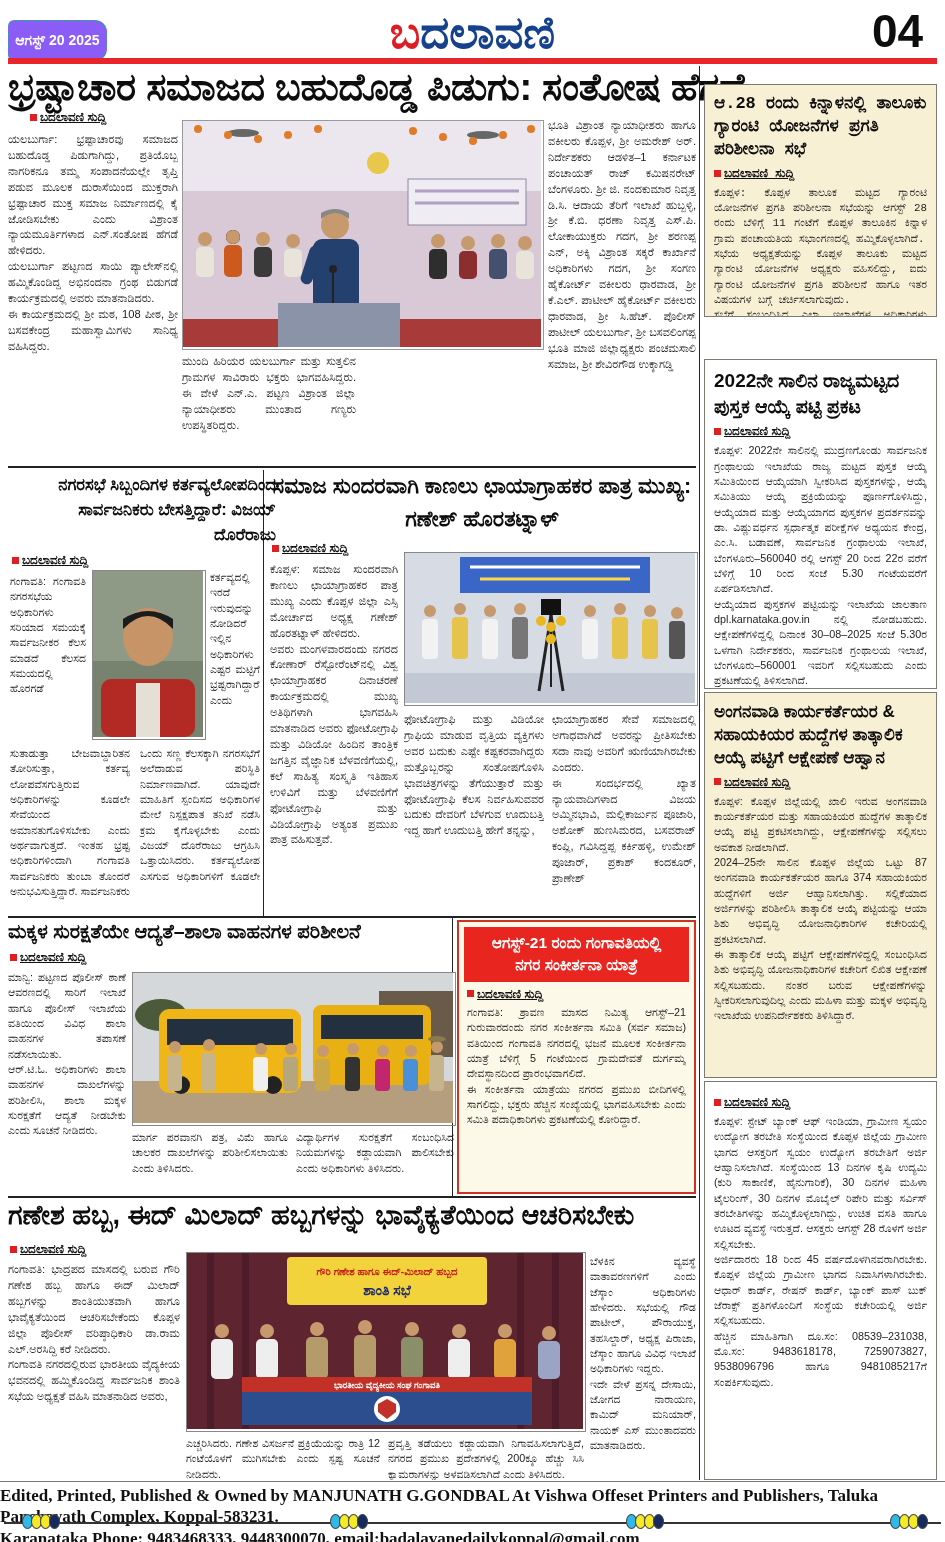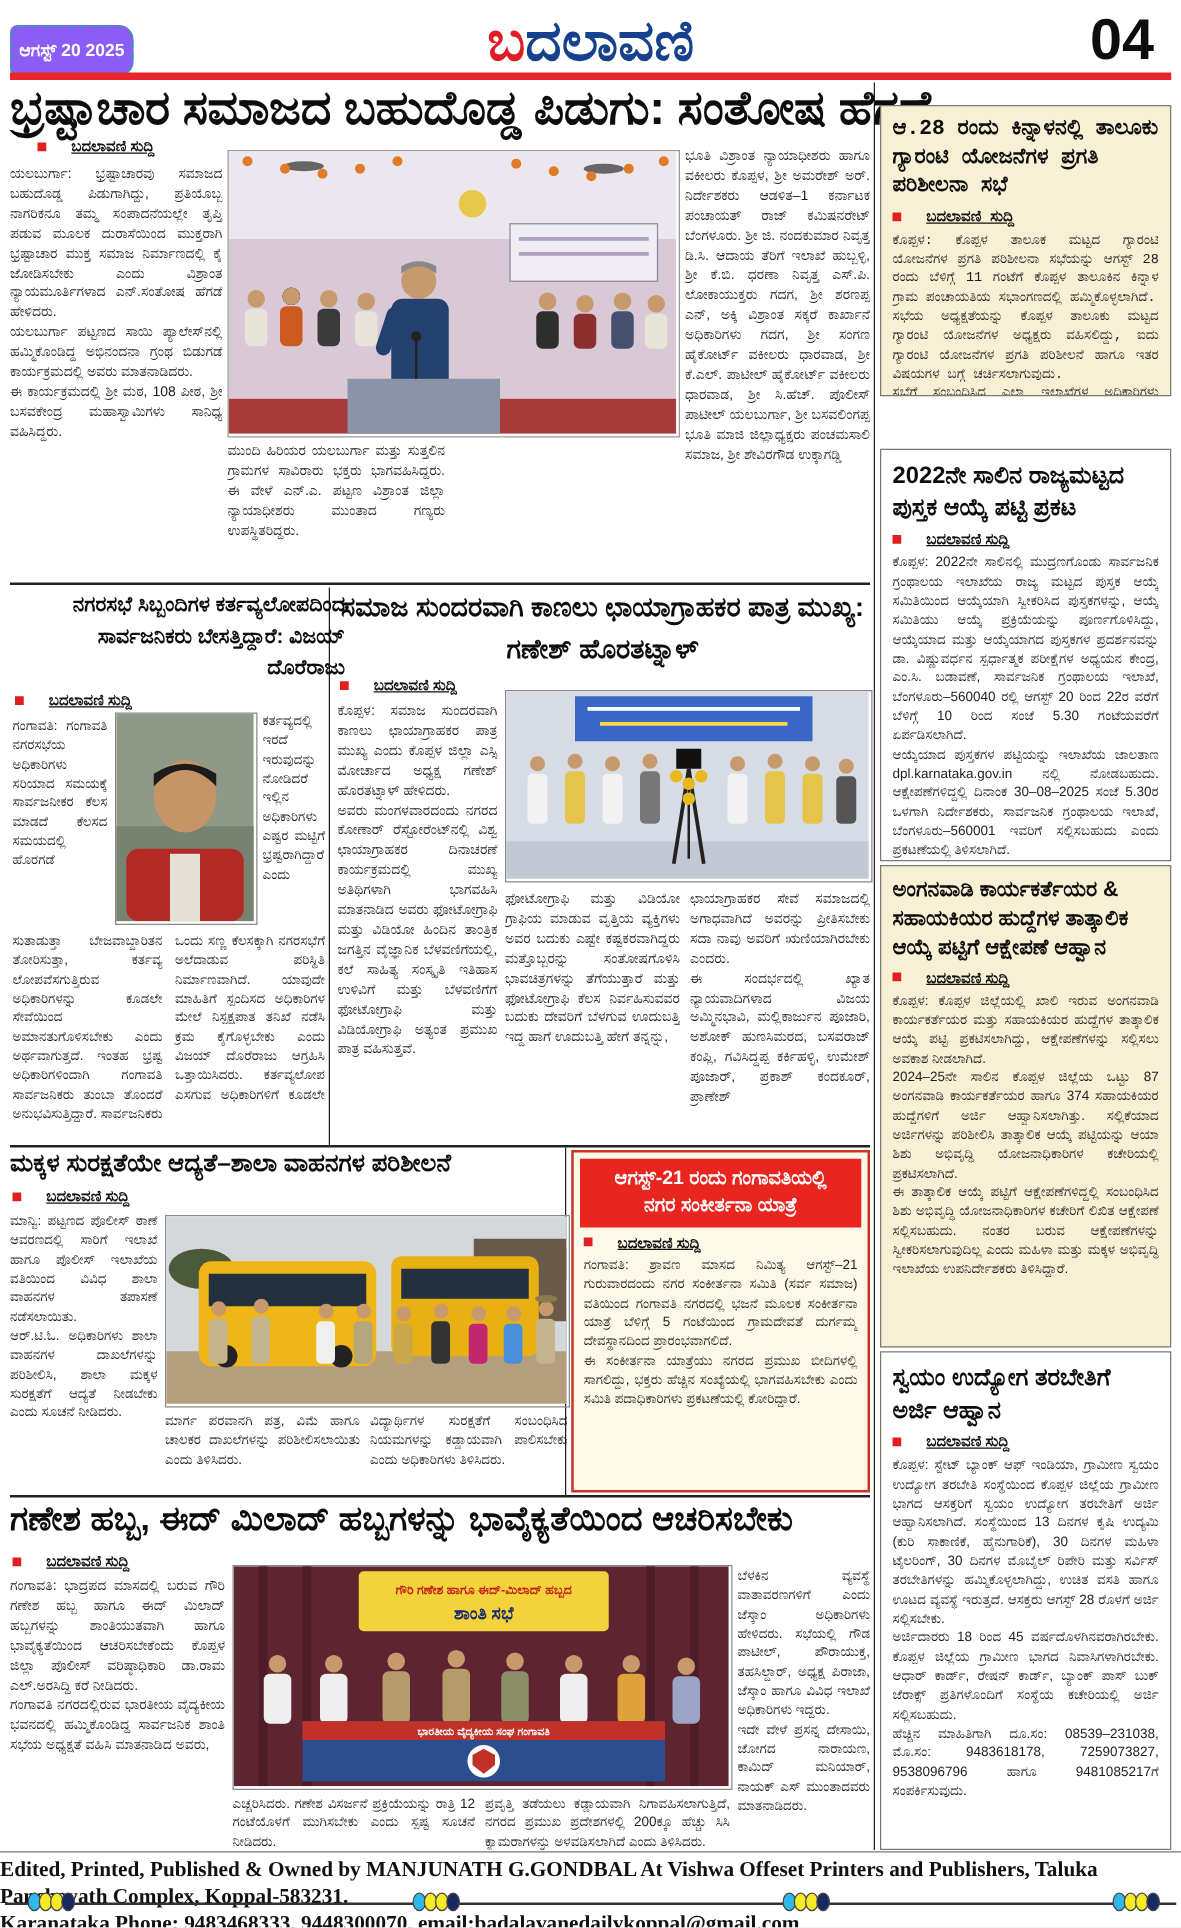--- a/index.html
+++ b/index.html
@@ -1,21 +1,21 @@
 <!DOCTYPE html>
 <html><head>
 <meta charset="utf-8">
 <style>
   html,body{margin:0;padding:0;background:#e9e9e9;}
   #paper{position:relative;width:945px;height:1542px;background:#fff;margin:0 auto;
          font-family:"Liberation Sans",sans-serif;overflow:hidden;}
   .abs{position:absolute;}
   .hl{font-weight:700;color:#0d0d0d;}
   .bod{font-size:11.2px;line-height:1.42;text-align:justify;color:#1c1c1c;white-space:pre-line;overflow:hidden;}
-  .byl{display:flex;align-items:center;gap:20px;font-weight:700;font-size:12px;color:#111;}
+  .byl{display:flex;align-items:center;gap:3px;font-weight:700;font-size:12px;color:#111;}
   .byl .sq{width:7px;height:7px;background:#e02020;flex:0 0 auto;}
   .byl .t{text-decoration:underline;}
   .vline{background:#222;width:1px;}
   .hline{background:#222;height:1.5px;}
   .datebadge{background:#8b5cf6;color:#fff;border:2px dashed #4b8cba;border-radius:6px 12px 12px 6px;
              display:flex;align-items:center;justify-content:center;font-weight:700;font-size:14px;}
   .masthead{font-size:45px;font-weight:800;color:#16418c;text-align:center;line-height:1.0;}
   .masthead .first{color:#e01b22;}
   .pagenum{font-size:46px;font-weight:700;color:#0d0d0d;line-height:1;}
   .redrule{background:#e8252a;}
@@ -328,21 +328,20 @@
     <div class="byl" style="margin-top:5px;">
       <span class="sq"></span>
       <span class="t">ಬದಲಾವಣಿ ಸುದ್ದಿ</span>
     </div>
     <div class="bod">ಕೊಪ್ಪಳ: ಕೊಪ್ಪಳ ಜಿಲ್ಲೆಯಲ್ಲಿ ಖಾಲಿ ಇರುವ ಅಂಗನವಾಡಿ ಕಾರ್ಯಕರ್ತೆಯರ ಮತ್ತು ಸಹಾಯಕಿಯರ ಹುದ್ದೆಗಳ ತಾತ್ಕಾಲಿಕ ಆಯ್ಕೆ ಪಟ್ಟಿ ಪ್ರಕಟಿಸಲಾಗಿದ್ದು, ಆಕ್ಷೇಪಣೆಗಳನ್ನು ಸಲ್ಲಿಸಲು ಅವಕಾಶ ನೀಡಲಾಗಿದೆ.
 2024–25ನೇ ಸಾಲಿನ ಕೊಪ್ಪಳ ಜಿಲ್ಲೆಯ ಒಟ್ಟು 87 ಅಂಗನವಾಡಿ ಕಾರ್ಯಕರ್ತೆಯರ ಹಾಗೂ 374 ಸಹಾಯಕಿಯರ ಹುದ್ದೆಗಳಿಗೆ ಅರ್ಜಿ ಆಹ್ವಾನಿಸಲಾಗಿತ್ತು. ಸಲ್ಲಿಕೆಯಾದ ಅರ್ಜಿಗಳನ್ನು ಪರಿಶೀಲಿಸಿ ತಾತ್ಕಾಲಿಕ ಆಯ್ಕೆ ಪಟ್ಟಿಯನ್ನು ಆಯಾ ಶಿಶು ಅಭಿವೃದ್ಧಿ ಯೋಜನಾಧಿಕಾರಿಗಳ ಕಚೇರಿಯಲ್ಲಿ ಪ್ರಕಟಿಸಲಾಗಿದೆ.
 ಈ ತಾತ್ಕಾಲಿಕ ಆಯ್ಕೆ ಪಟ್ಟಿಗೆ ಆಕ್ಷೇಪಣೆಗಳಿದ್ದಲ್ಲಿ ಸಂಬಂಧಿಸಿದ ಶಿಶು ಅಭಿವೃದ್ಧಿ ಯೋಜನಾಧಿಕಾರಿಗಳ ಕಚೇರಿಗೆ ಲಿಖಿತ ಆಕ್ಷೇಪಣೆ ಸಲ್ಲಿಸಬಹುದು. ನಂತರ ಬರುವ ಆಕ್ಷೇಪಣೆಗಳನ್ನು ಸ್ವೀಕರಿಸಲಾಗುವುದಿಲ್ಲ ಎಂದು ಮಹಿಳಾ ಮತ್ತು ಮಕ್ಕಳ ಅಭಿವೃದ್ಧಿ ಇಲಾಖೆಯ ಉಪನಿರ್ದೇಶಕರು ತಿಳಿಸಿದ್ದಾರೆ.</div>
   </div>
 
   <div class="abs sidebox" style="top:1081px;height:399px;background:#fff;">
-    <div class="shl" style="font-size:19px;">ಸ್ವಯಂ ಉದ್ಯೋಗ ತರಬೇತಿಗೆ ಅರ್ಜಿ ಆಹ್ವಾನ</div>
     <div class="byl" style="margin-top:5px;">
       <span class="sq"></span>
       <span class="t">ಬದಲಾವಣಿ ಸುದ್ದಿ</span>
     </div>
     <div class="bod">ಕೊಪ್ಪಳ: ಸ್ಟೇಟ್ ಬ್ಯಾಂಕ್ ಆಫ್ ಇಂಡಿಯಾ, ಗ್ರಾಮೀಣ ಸ್ವಯಂ ಉದ್ಯೋಗ ತರಬೇತಿ ಸಂಸ್ಥೆಯಿಂದ ಕೊಪ್ಪಳ ಜಿಲ್ಲೆಯ ಗ್ರಾಮೀಣ ಭಾಗದ ಆಸಕ್ತರಿಗೆ ಸ್ವಯಂ ಉದ್ಯೋಗ ತರಬೇತಿಗೆ ಅರ್ಜಿ ಆಹ್ವಾನಿಸಲಾಗಿದೆ. ಸಂಸ್ಥೆಯಿಂದ 13 ದಿನಗಳ ಕೃಷಿ ಉದ್ಯಮಿ (ಕುರಿ ಸಾಕಾಣಿಕೆ, ಹೈನುಗಾರಿಕೆ), 30 ದಿನಗಳ ಮಹಿಳಾ ಟೈಲರಿಂಗ್, 30 ದಿನಗಳ ಮೊಬೈಲ್ ರಿಪೇರಿ ಮತ್ತು ಸರ್ವಿಸ್ ತರಬೇತಿಗಳನ್ನು ಹಮ್ಮಿಕೊಳ್ಳಲಾಗಿದ್ದು, ಉಚಿತ ವಸತಿ ಹಾಗೂ ಊಟದ ವ್ಯವಸ್ಥೆ ಇರುತ್ತದೆ. ಆಸಕ್ತರು ಆಗಸ್ಟ್ 28 ರೊಳಗೆ ಅರ್ಜಿ ಸಲ್ಲಿಸಬೇಕು.
 ಅರ್ಜಿದಾರರು 18 ರಿಂದ 45 ವರ್ಷದೊಳಗಿನವರಾಗಿರಬೇಕು. ಕೊಪ್ಪಳ ಜಿಲ್ಲೆಯ ಗ್ರಾಮೀಣ ಭಾಗದ ನಿವಾಸಿಗಳಾಗಿರಬೇಕು. ಆಧಾರ್ ಕಾರ್ಡ್, ರೇಷನ್ ಕಾರ್ಡ್, ಬ್ಯಾಂಕ್ ಪಾಸ್ ಬುಕ್ ಜೆರಾಕ್ಸ್ ಪ್ರತಿಗಳೊಂದಿಗೆ ಸಂಸ್ಥೆಯ ಕಚೇರಿಯಲ್ಲಿ ಅರ್ಜಿ ಸಲ್ಲಿಸಬಹುದು.
 ಹೆಚ್ಚಿನ ಮಾಹಿತಿಗಾಗಿ ದೂ.ಸಂ: 08539–231038, ಮೊ.ಸಂ: 9483618178, 7259073827, 9538096796 ಹಾಗೂ 9481085217ಗೆ ಸಂಪರ್ಕಿಸುವುದು.</div>
   </div>
 
   <div class="abs" style="left:0;top:1481px;width:945px;height:1px;background:#777;"></div>

